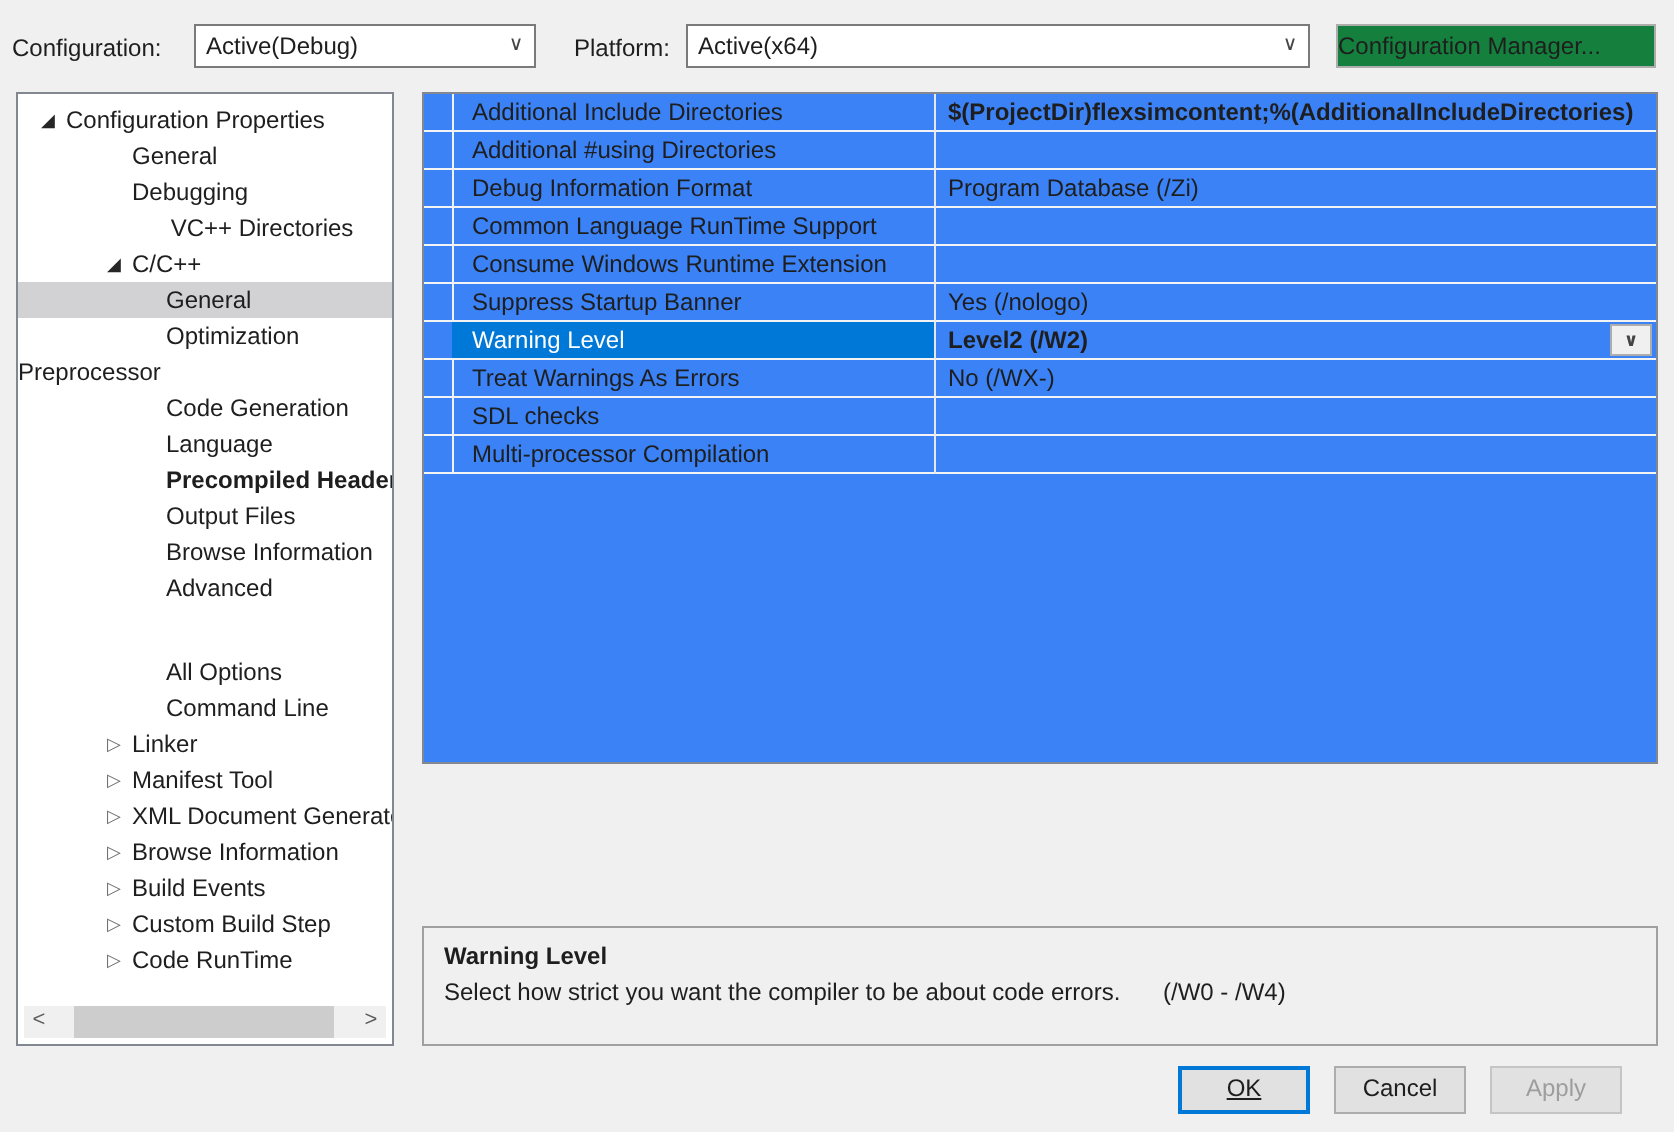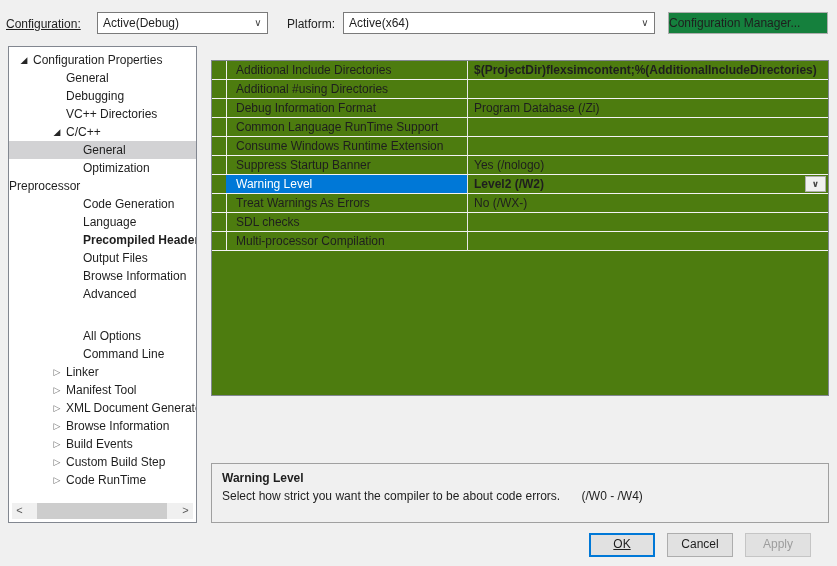--- a/index.html
+++ b/index.html
@@ -48,22 +48,22 @@
     position:absolute; left:3px; right:3px; bottom:3px; height:16px;
     background:#f0f0f0; display:flex; align-items:stretch;
   }
   .scroll-arrow {
     width:15px; text-align:center; color:#5a5a5a; font-size:11px; line-height:15px;
   }
   .scroll-track { position:relative; flex:1; }
   .scroll-thumb { position:absolute; left:10px; top:0; bottom:0; width:130px; background:#cdcdcd; }
   
   .grid-panel {
-    position:absolute; left:211px; top:60px; width:618px; height:336px;
-    background:#4d7c0f; border:1px solid #828790; overflow:hidden;
+    position:absolute; left:211px; top:46px; width:618px; height:336px;
+    background:#3b82f6; border:1px solid #828790; overflow:hidden;
   }
   .grid-row { display:flex; height:19px; }
   .cell { height:19px; line-height:18px; border-bottom:1px solid #f3f3f3; white-space:nowrap; overflow:hidden; }
   .cell-label {
     position:relative; width:256px; padding-left:24px;
     border-right:1px solid #e6e6e6;
   }
   .cell-label::before {
     content:""; position:absolute; left:14px; top:0; bottom:0; width:1px; background:#f0f0f0;
   }
@@ -89,42 +89,42 @@
     position:absolute; top:533px; width:66px; height:24px;
     background:#e1e1e1; border:1px solid #adadad;
     text-align:center; line-height:21px; cursor:default;
   }
   .footer-button.default { border:2px solid #0078d7; line-height:19px;text-decoration:underline; }
   .footer-button.disabled { border:1px solid #c5c5c5; color:#9d9d9d; }
 </style>
 </head>
 <body>
 
-<span class="toolbar-label" style="left:6px;text-decoration:underline;">Configuration:</span>
+<span class="toolbar-label" style="left:6px;">Configuration:</span>
 
 <div class="combo" style="left:97px; width:171px;">
   <span class="combo-value">Active(Debug)</span>
   <span class="combo-chevron">∨</span>
 </div>
 
 <span class="toolbar-label" style="left:287px;">Platform:</span>
 
 <div class="combo" style="left:343px; width:312px;">
   <span class="combo-value">Active(x64)</span>
   <span class="combo-chevron">∨</span>
 </div>
 
 <div class="push-button" style="left:668px; top:12px; width:160px;">Configuration Manager...</div>
 
 <div class="tree-panel">
   <div class="tree-items">
       <div class="tree-item" style="padding-left: 24px;"><span class="expander expanded" style="left: 8px;">◢</span><span>Configuration Properties</span></div>
       <div class="tree-item" style="padding-left: 57px;"><span>General</span></div>
       <div class="tree-item" style="padding-left: 57px;"><span>Debugging</span></div>
-      <div class="tree-item" style="padding-left: 57px;"><span>VC++ Directories</span></div>
+      <div class="tree-item" style="padding-left: 57px; text-align: center;"><span>VC++ Directories</span></div>
       <div class="tree-item" style="padding-left: 57px;"><span class="expander expanded" style="left: 41px;">◢</span><span>C/C++</span></div>
       <div class="tree-item selected" style="padding-left: 74px;"><span>General</span></div>
       <div class="tree-item" style="padding-left: 74px;"><span>Optimization</span></div>
       <div class="tree-item" style=""><span>Preprocessor</span></div>
       <div class="tree-item" style="padding-left: 74px;"><span>Code Generation</span></div>
       <div class="tree-item" style="padding-left: 74px;"><span>Language</span></div>
       <div class="tree-item" style="padding-left: 74px; font-weight: bold;"><span>Precompiled Headers</span></div>
       <div class="tree-item" style="padding-left: 74px;"><span>Output Files</span></div>
       <div class="tree-item" style="padding-left: 74px;"><span>Browse Information</span></div>
       <div class="tree-item" style="padding-left: 74px;"><span>Advanced</span></div>

